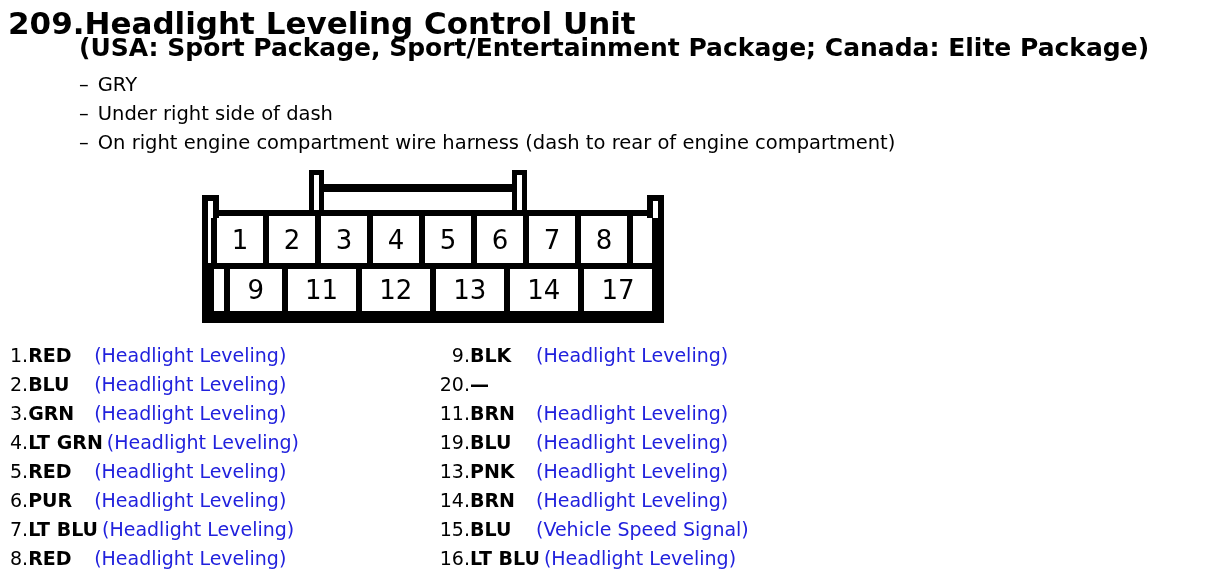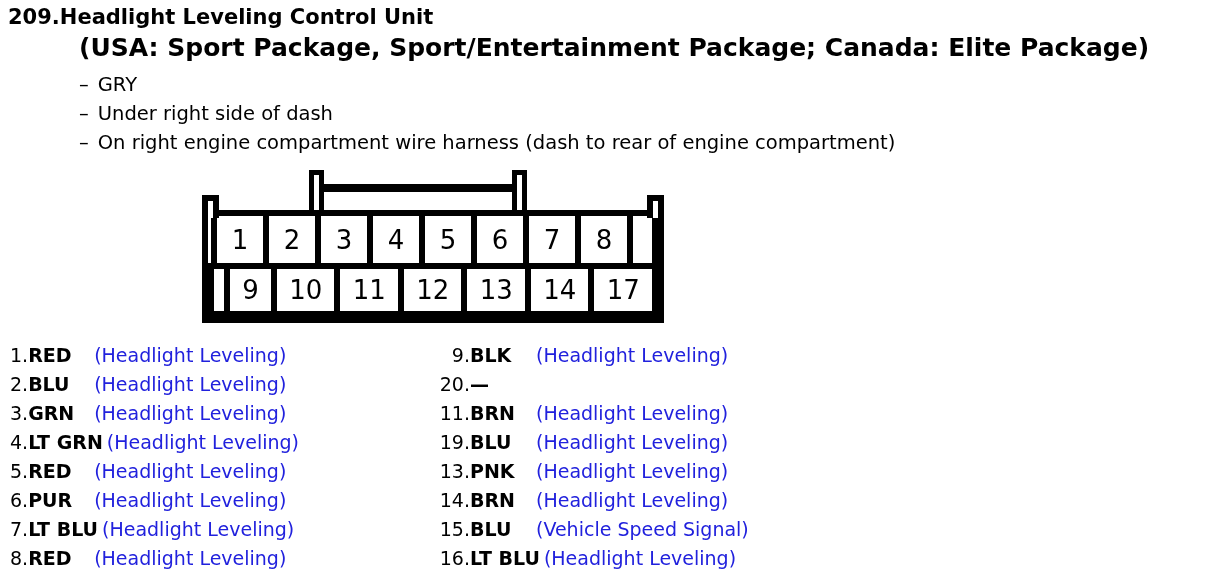--- a/index.html
+++ b/index.html
@@ -9,21 +9,21 @@
     font-family:"DejaVu Sans","Liberation Sans",sans-serif;
     color:#000;
     position:relative;
     overflow:hidden;
   }
   .page { position:absolute; inset:0; }
 
   
   .title-line1 {
     position:absolute; left:8px; top:5px;
-    font-size:21px; font-weight:bold; letter-spacing:0px; white-space:nowrap;
+    font-size:31px; font-weight:bold; letter-spacing:0px; white-space:nowrap;
   }
   .title-line2 {
     position:absolute; left:79px; top:33px;
     font-size:25px; font-weight:bold; white-space:nowrap;
   }
   .notes { position:absolute; left:79px; top:70px; }
   .note-row {
     display:flex; gap:9px; align-items:baseline;
     font-size:19.5px; line-height:29px; white-space:nowrap;
   }
@@ -116,21 +116,20 @@
         <div class="cell">4</div>
         <div class="cell">5</div>
         <div class="cell">6</div>
         <div class="cell">7</div>
         <div class="cell">8</div>
         <div class="cell blank-r"></div>
       </div>
       <div class="prow prow-bottom">
         <div class="cell blank-l"></div>
         <div class="cell">9</div>
-        <div class="cell">10</div>
         <div class="cell">11</div>
         <div class="cell">12</div>
         <div class="cell">13</div>
         <div class="cell">14</div>
         <div class="cell">17</div>
       </div>
     </div>
   </div>
 
   <div class="pin-col pin-col-left">

